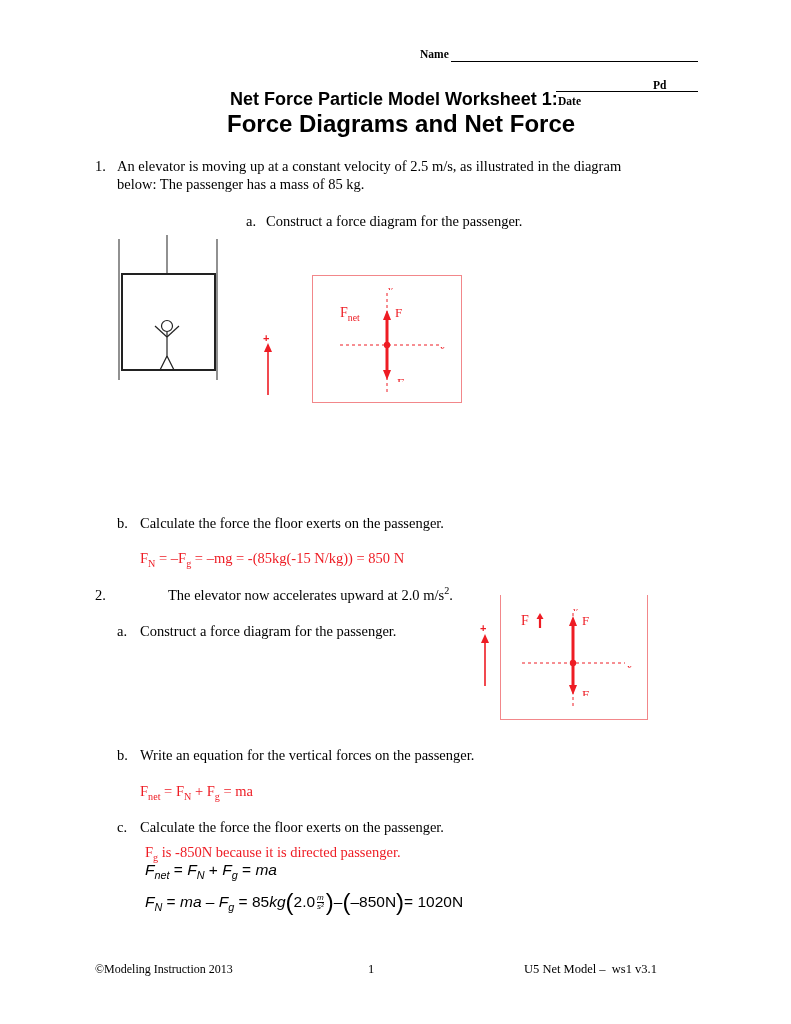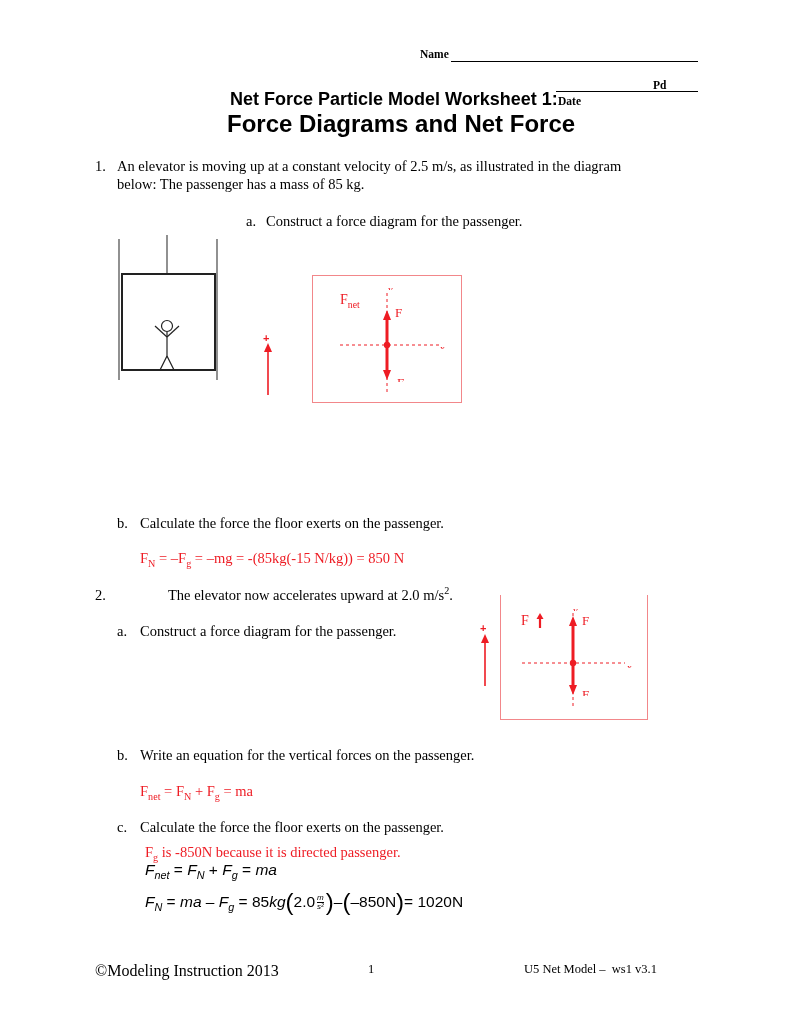--- a/index.html
+++ b/index.html
@@ -51,21 +51,21 @@
   <line x1="57" y1="121" x2="64" y2="135" stroke="#222" stroke-width="1.2"></line>
 </svg>
 
 <div class="abs red sans" style="left:263px; top:332px; font-size:11px; font-weight:bold;">+</div>
 <svg style="left:263px; top:343px;" width="10" height="55">
   <polygon points="5,0 1,9 9,9" fill="#ee1c24"></polygon>
   <line x1="5" y1="8" x2="5" y2="52" stroke="#ee1c24" stroke-width="1.6"></line>
 </svg>
 
 <div class="abs" style="left:312px; top:275px; width:148px; height:126px; border:1.5px solid #f2878a;"></div>
-<div class="abs red serif" style="left:340px; top:292px; font-size:14px;"><span>F</span><sub>net</sub></div>
+<div class="abs red serif" style="left:340px; top:305px; font-size:14px;"><span>F</span><sub>net</sub></div>
 <div class="abs red serif" style="left:388px; top:284px; font-size:10px; height:6px; overflow:hidden;">y</div>
 <div class="abs red serif" style="left:395px; top:305px; font-size:13px;">F</div>
 <div class="abs red serif" style="left:440px; top:343px; font-size:10px; height:6px; overflow:hidden;">x</div>
 <div class="abs red serif" style="left:397px; top:375px; font-size:13px; height:7px; overflow:hidden;">F</div>
 <svg style="left:312px; top:275px;" width="150" height="128">
   <line x1="75" y1="18" x2="75" y2="118" stroke="#ee1c24" stroke-width="1" stroke-dasharray="3,3"></line>
   <line x1="28" y1="70" x2="128" y2="70" stroke="#ee1c24" stroke-width="1" stroke-dasharray="3,3"></line>
   <line x1="75" y1="44" x2="75" y2="70" stroke="#ee1c24" stroke-width="3"></line>
   <polygon points="75,35 71,45 79,45" fill="#ee1c24"></polygon>
   <line x1="75" y1="70" x2="75" y2="96" stroke="#ee1c24" stroke-width="3"></line>
@@ -127,15 +127,15 @@
 </div>
 
 <div class="abs math" style="left:145px; top:861px;">
   <i>F</i><sub><i>net</i></sub><span> = </span><i>F</i><sub><i>N</i></sub><span> + </span><i>F</i><sub><i>g</i></sub><span> = </span><i>ma</i>
 </div>
 
 <div class="abs math" style="left:145px; top:888px; white-space:nowrap;">
   <i>F</i><sub><i>N</i></sub><span> = </span><i>ma</i><span> – </span><i>F</i><sub><i>g</i></sub><span> = 85</span><i>kg</i><span style="font-size:24px; vertical-align:-3px;">(</span><span>2.0</span><span style="display:inline-block; vertical-align:middle; font-size:8px; text-align:center; line-height:8px; margin:0 2px;"><i style="display:block; border-bottom:0.8px solid #000;">m</i><i style="display:block;">s²</i></span><span style="font-size:24px; vertical-align:-3px;">)</span><span>–</span><span style="font-size:24px; vertical-align:-3px;">(</span><span>–850N</span><span style="font-size:24px; vertical-align:-3px;">)</span><span>= 1020N</span>
 </div>
 
-<div class="abs serif" style="left:95px; top:962px; font-size:16px;">©Modeling Instruction 2013</div>
+<div class="abs serif" style="left:95px; top:962px; font-size:12px;">©Modeling Instruction 2013</div>
 <div class="abs serif" style="left:368px; top:962px; font-size:12.5px;">1</div>
 <div class="abs serif" style="left:524px; top:962px; font-size:12.5px; white-space:pre;">U5 Net Model –  ws1 v3.1</div>
 
 </body></html>

